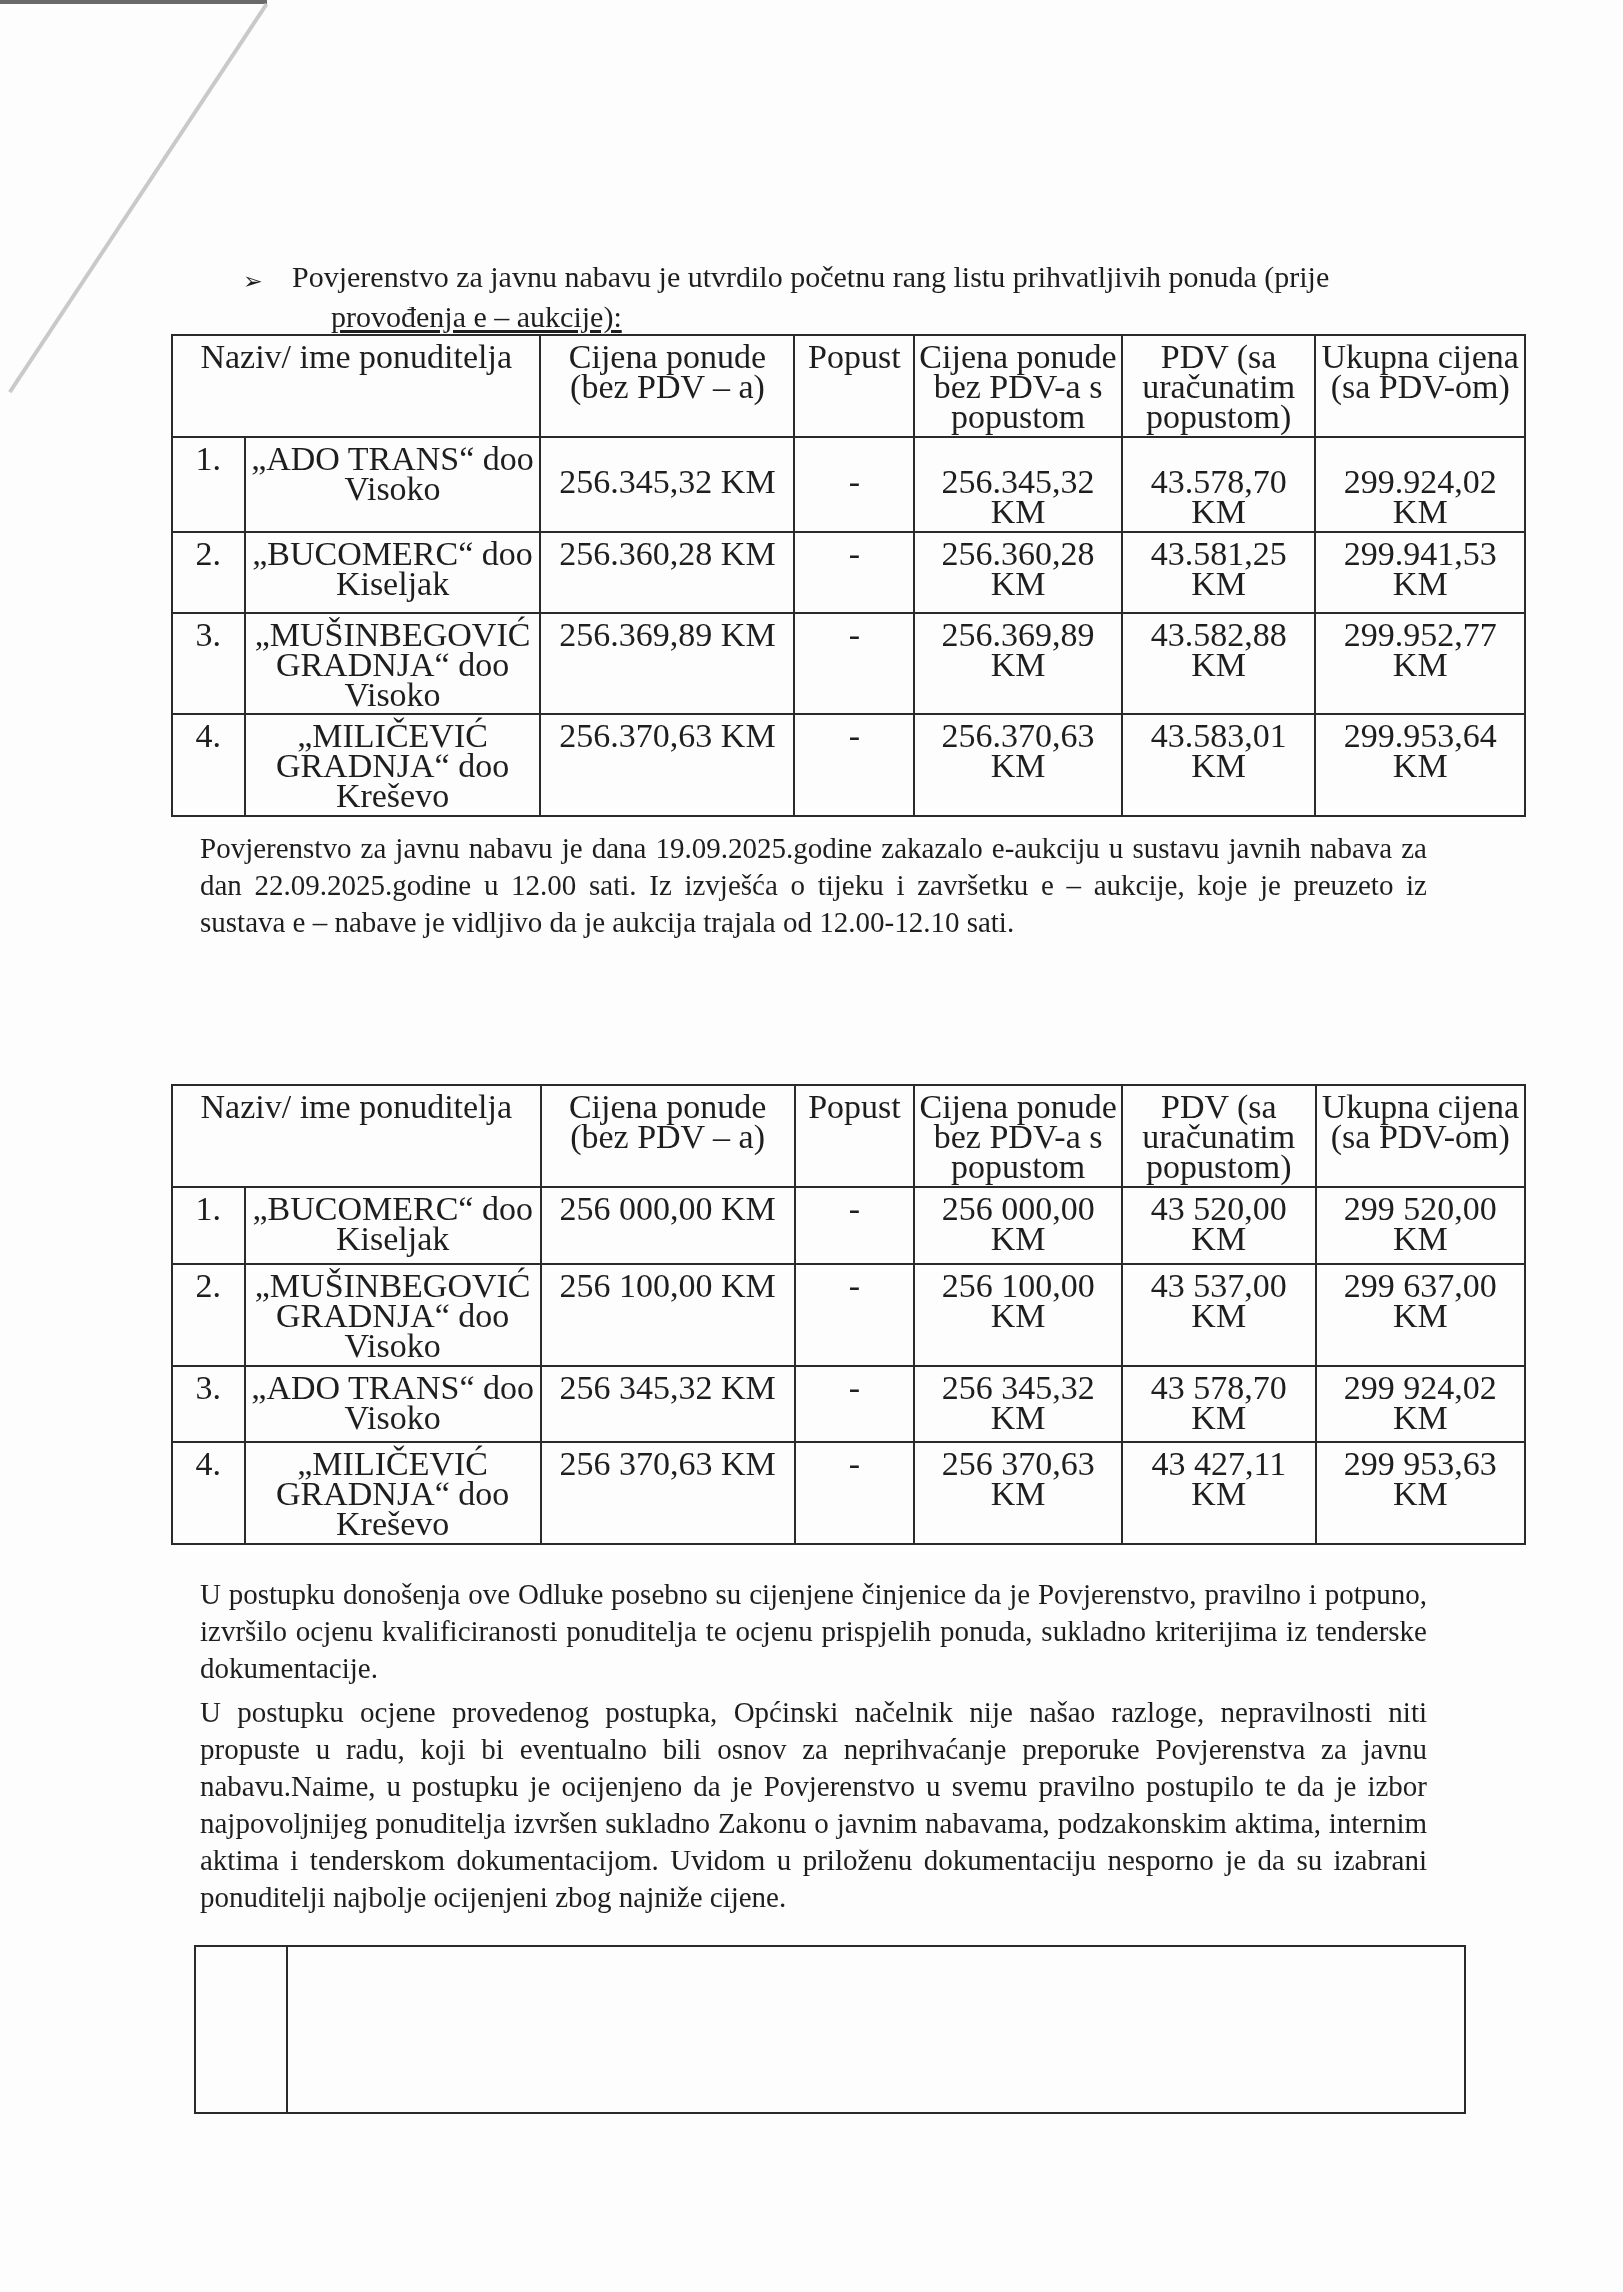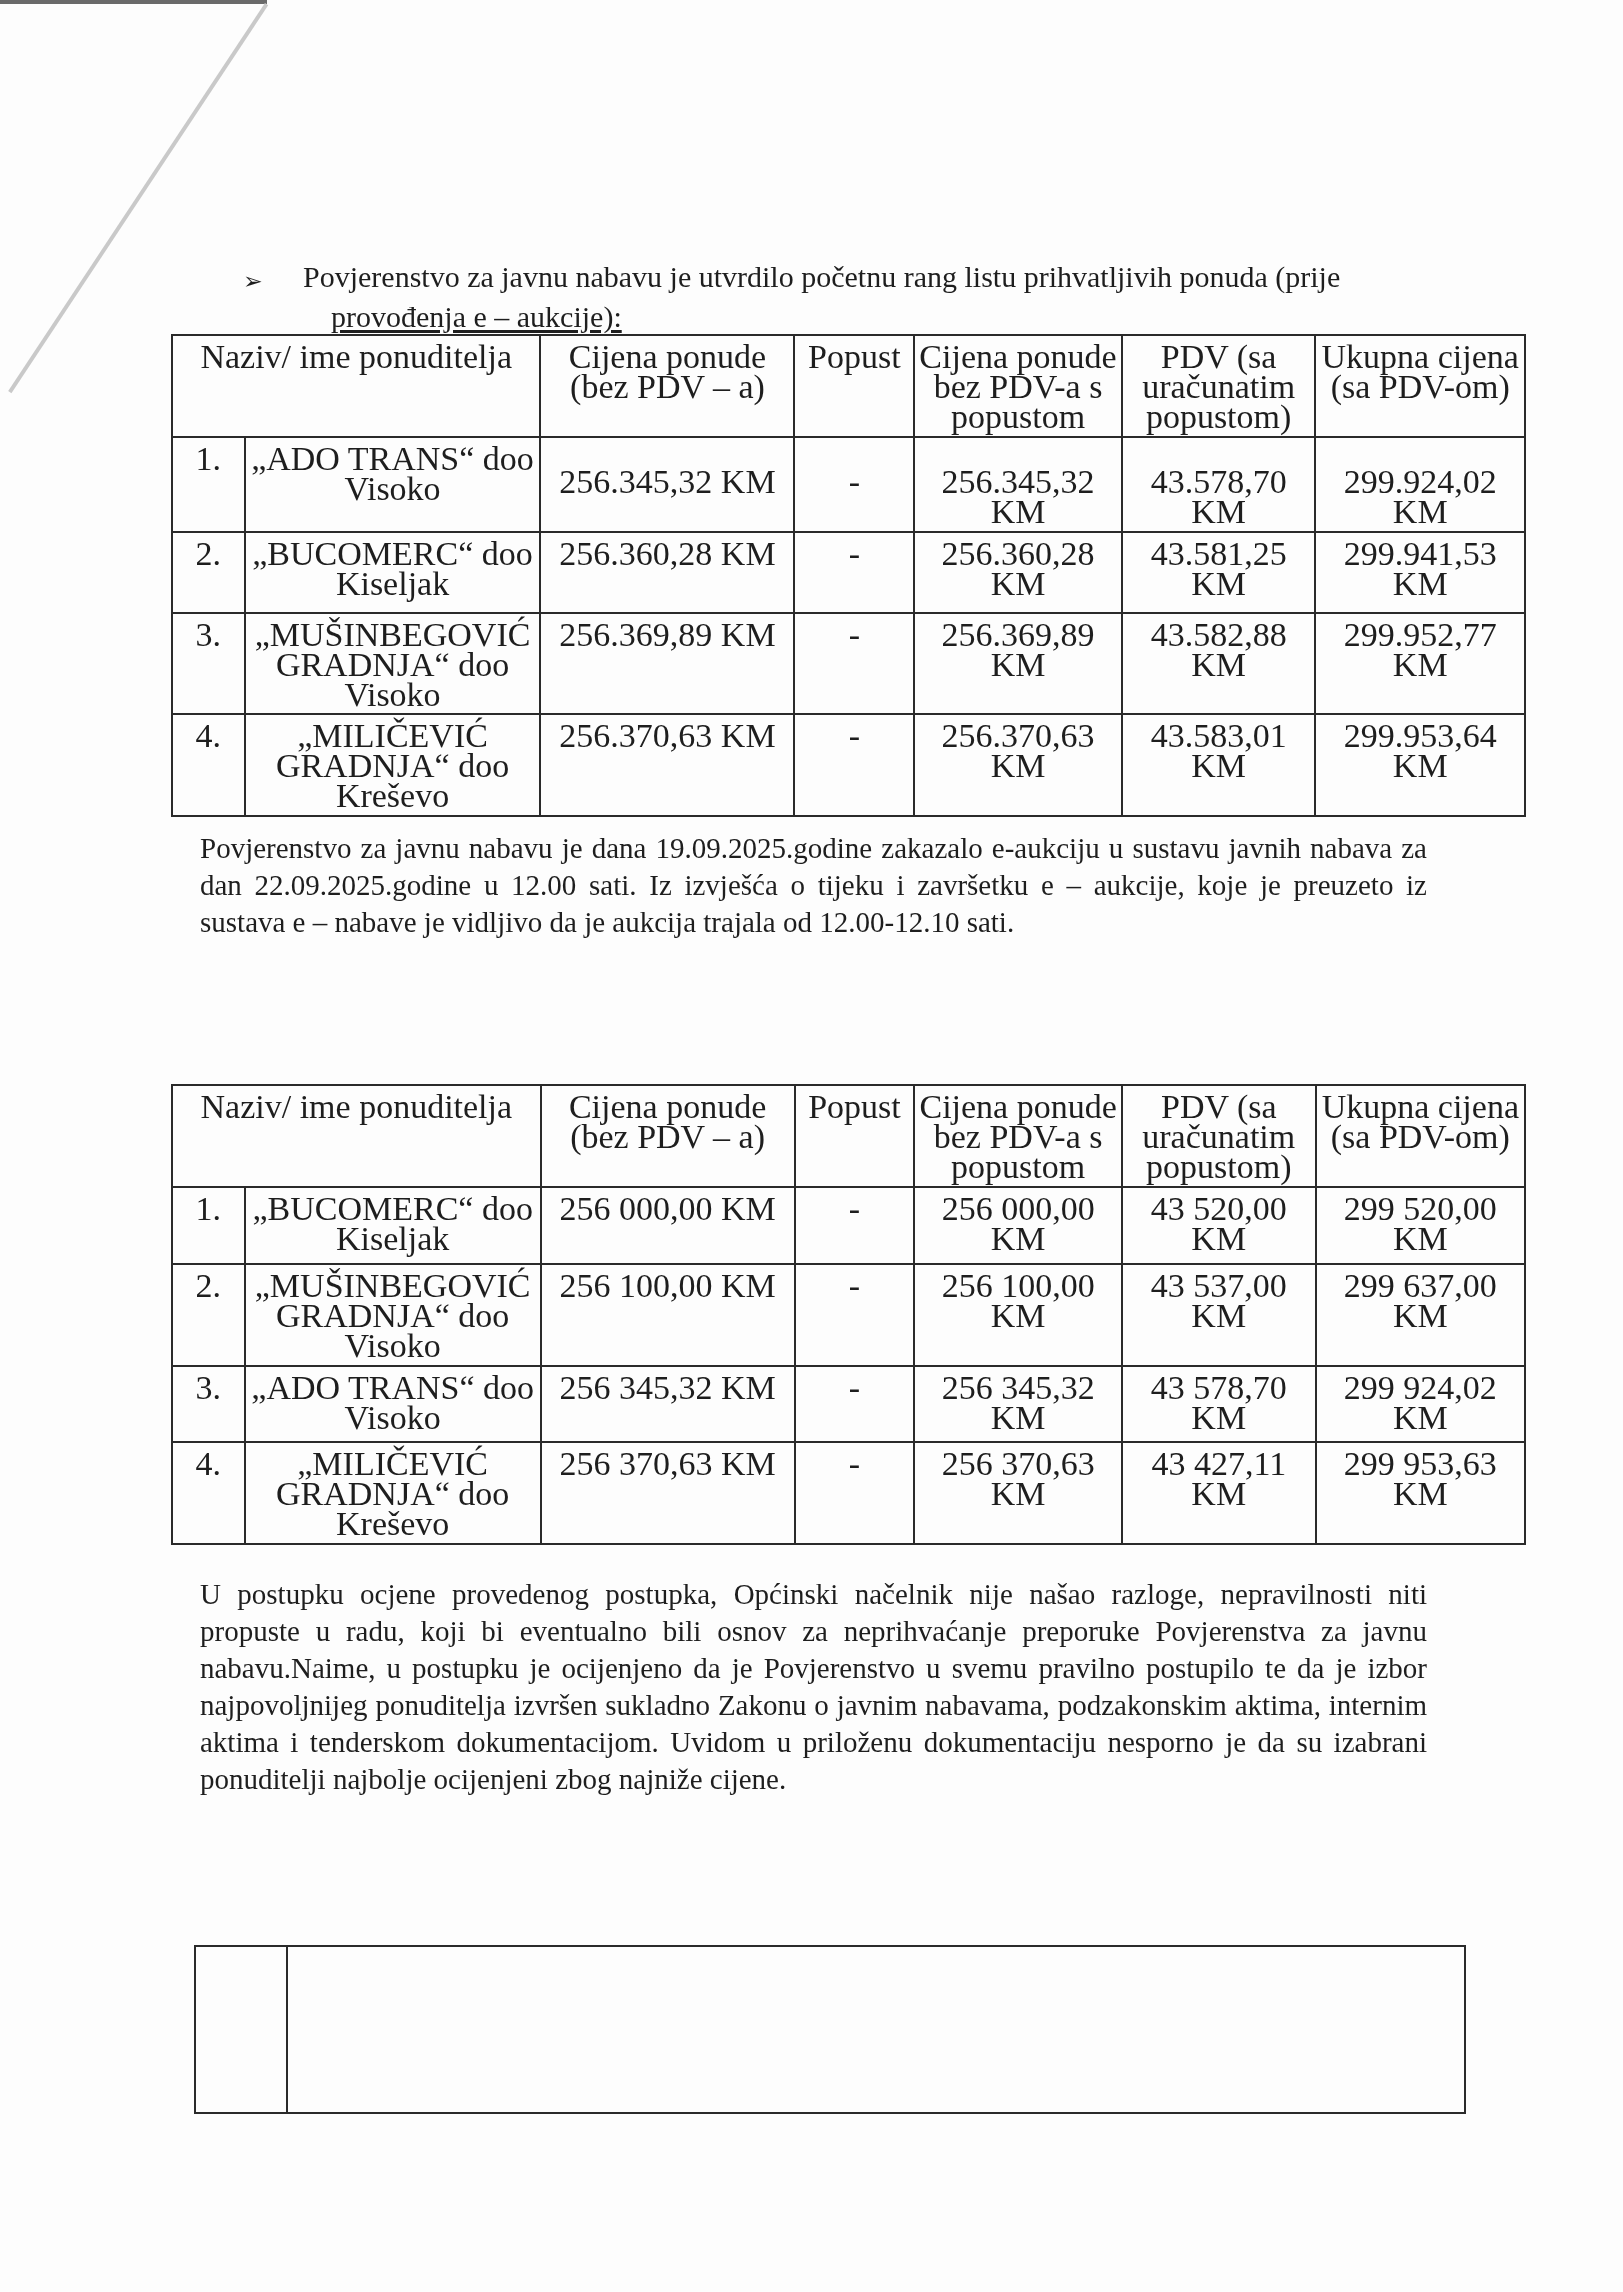--- a/index.html
+++ b/index.html
@@ -4,21 +4,21 @@
 <style>
   html, body { margin: 0; padding: 0; }
   body {
     width: 1623px; height: 2293px; background: #fdfdfd; position: relative; overflow: hidden;
     font-family: "Liberation Serif", "DejaVu Serif", serif; color: #1e1e1e;
   }
   .scan-top { position: absolute; left: 0; top: 0; width: 267px; height: 3.9px; background: #6a6a6a; }
   .fold-line { position: absolute; left: 0; top: 0; }
   .intro { position: absolute; left: 243px; top: 257px; width: 1274px; font-size: 30px; line-height: 40px; }
   .intro .arrow { position: absolute; left: 0; top: 3.9px; font-size: 23.5px; }
-  .intro .line1 { position: absolute; left: 60px; top: 0; white-space: nowrap; }
+  .intro .line1 { position: absolute; left: 49px; top: 0; white-space: nowrap; }
   .intro .line2 { position: absolute; left: 49px; top: 40px; white-space: nowrap; text-decoration: underline; text-underline-offset: 2.9px; margin-left: 39px; }
   table.bids { position: absolute; border-collapse: collapse; font-size: 34px; line-height: 30px; }
   table.bids td, table.bids th { border: 2px solid #2a2a2a; vertical-align: top; text-align: center; font-weight: normal; padding: 5.9px 3.9px 3.9px 3.9px; }
   #table1 { left: 171px; top: 334px; width: 1355px; }
   #table2 { left: 171px; top: 1084px; width: 1355px; }
   col.c-num { width: 73px; } col.c-name { width: 296px; } col.c-price { width: 255px; }
   col.c-pop { width: 120px; } col.c-disc { width: 208px; } col.c-pdv { width: 194px; } col.c-tot { width: 210px; }
   #table1 tr.head { height: 96px; } #table2 tr.head { height: 102px; }
   #table1 tr.r0 td.val { padding-top: 29px; }
   #table1 tr.r0 { height: 78px; } #table1 tr.r1 { height: 81px; } #table1 tr.r2 { height: 98px; } #table1 tr.r3 { height: 98px; }
@@ -160,19 +160,20 @@
     <td>256 370,63 KM</td>
     <td>-</td>
     <td>256 370,63 KM</td>
     <td>43 427,11 KM</td>
     <td>299 953,63 KM</td>
   </tr>
 </tbody>
   </table>
 
 <div class="para" id="para2">
+  <p>U postupku donošenja ove Odluke posebno su cijenjene činjenice da je Povjerenstvo, pravilno i potpuno, izvršilo ocjenu kvalificiranosti ponuditelja te ocjenu prispjelih ponuda, sukladno kriterijima iz tenderske dokumentacije.</p>
   <p>U postupku ocjene provedenog postupka, Općinski načelnik nije našao razloge, nepravilnosti niti propuste u radu, koji bi eventualno bili osnov za neprihvaćanje preporuke Povjerenstva za javnu nabavu.Naime, u postupku je ocijenjeno da je Povjerenstvo u svemu pravilno postupilo te da je  izbor najpovoljnijeg ponuditelja izvršen sukladno Zakonu o javnim nabavama, podzakonskim aktima, internim aktima i tenderskom dokumentacijom. Uvidom u priloženu dokumentaciju nesporno je da su izabrani ponuditelji najbolje ocijenjeni zbog najniže cijene.</p>
 </div>
 
 <div class="box">
   <div class="side"></div>
 </div>
 
 
 </body></html>

